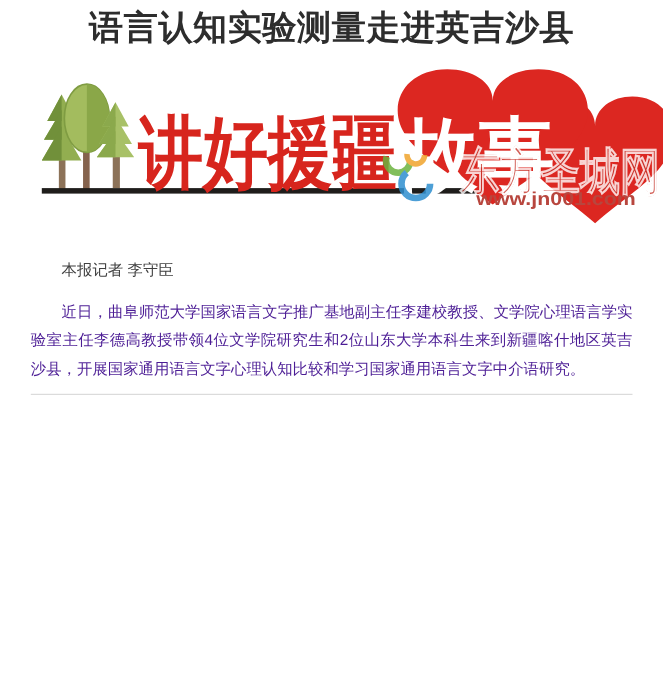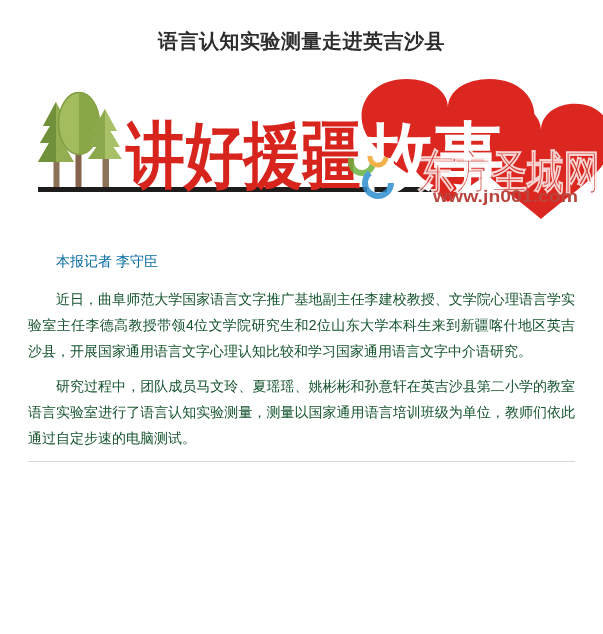--- a/index.html
+++ b/index.html
@@ -1,33 +1,33 @@
 <!DOCTYPE html>
 <html><head>
 <meta charset="utf-8">
 <style>
   html,body{margin:0;padding:0;}
   body{
     width:603px;height:634px;background:#ffffff;overflow:hidden;
     font-family:"Liberation Sans","DejaVu Sans",sans-serif;
   }
   .title{
-    margin:0;padding:20px 0 0;height:42px;line-height:42px;
-    text-align:center;font-size:20px;font-weight:700;color:#2d2d2d;
+    margin:0;padding:4px 0 0;height:42px;line-height:42px;
+    text-align:center;font-size:31px;font-weight:700;color:#2d2d2d;
     letter-spacing:0.5px;
   }
   .banner{position:relative;width:577px;height:146px;margin-top:14px;}
   .banner svg{display:block;}
   .article{padding:26px 28px 0;}
   .byline{
-    margin:0 0 12px;font-size:14px;line-height:26px;color:#0369a1;
+    margin:0 0 12px;font-size:14px;line-height:26px;color:#404040;
     text-indent:2em;
   }
   .para{
-    margin:0 0 9px;font-size:14px;line-height:26px;color:#14532d;
+    margin:0 0 9px;font-size:14px;line-height:26px;color:#4c1d95;
     text-indent:2em;text-align:justify;
   }
   .separator{
     border:none;border-top:1px solid #d8d8d8;margin:10px 28px 0;
   }
 </style>
 </head>
 <body>
 
 <div class="page">
@@ -85,18 +85,17 @@
         </g>
         <text x="418" y="112" font-size="46" font-weight="900" textLength="182" lengthAdjust="spacingAndGlyphs" opacity="0.8" stroke="#ffffff" stroke-width="0.7" fill="#c7352b">东方圣城网</text>
         <text x="433" y="126" font-size="17" font-weight="700" textLength="145" lengthAdjust="spacingAndGlyphs" fill="#b8463e">www.jn001.com</text>
       </g>
     </svg>
   </div>
 
   <div class="article">
     <p class="byline">本报记者 李守臣</p>
     <p class="para">近日，曲阜师范大学国家语言文字推广基地副主任李建校教授、文学院心理语言学实验室主任李德高教授带领4位文学院研究生和2位山东大学本科生来到新疆喀什地区英吉沙县，开展国家通用语言文字心理认知比较和学习国家通用语言文字中介语研究。</p>
-    <p class="para">研究过程中，团队成员马文玲、夏瑶瑶、姚彬彬和孙意轩在英吉沙县第二小学的教室语言实验室进行了语言认知实验测量，测量以国家通用语言培训班级为单位，教师们依此通过自定步速的电脑测试。</p>
   </div>
 
   <hr class="separator">
 
 </div>
 
 </body></html>

